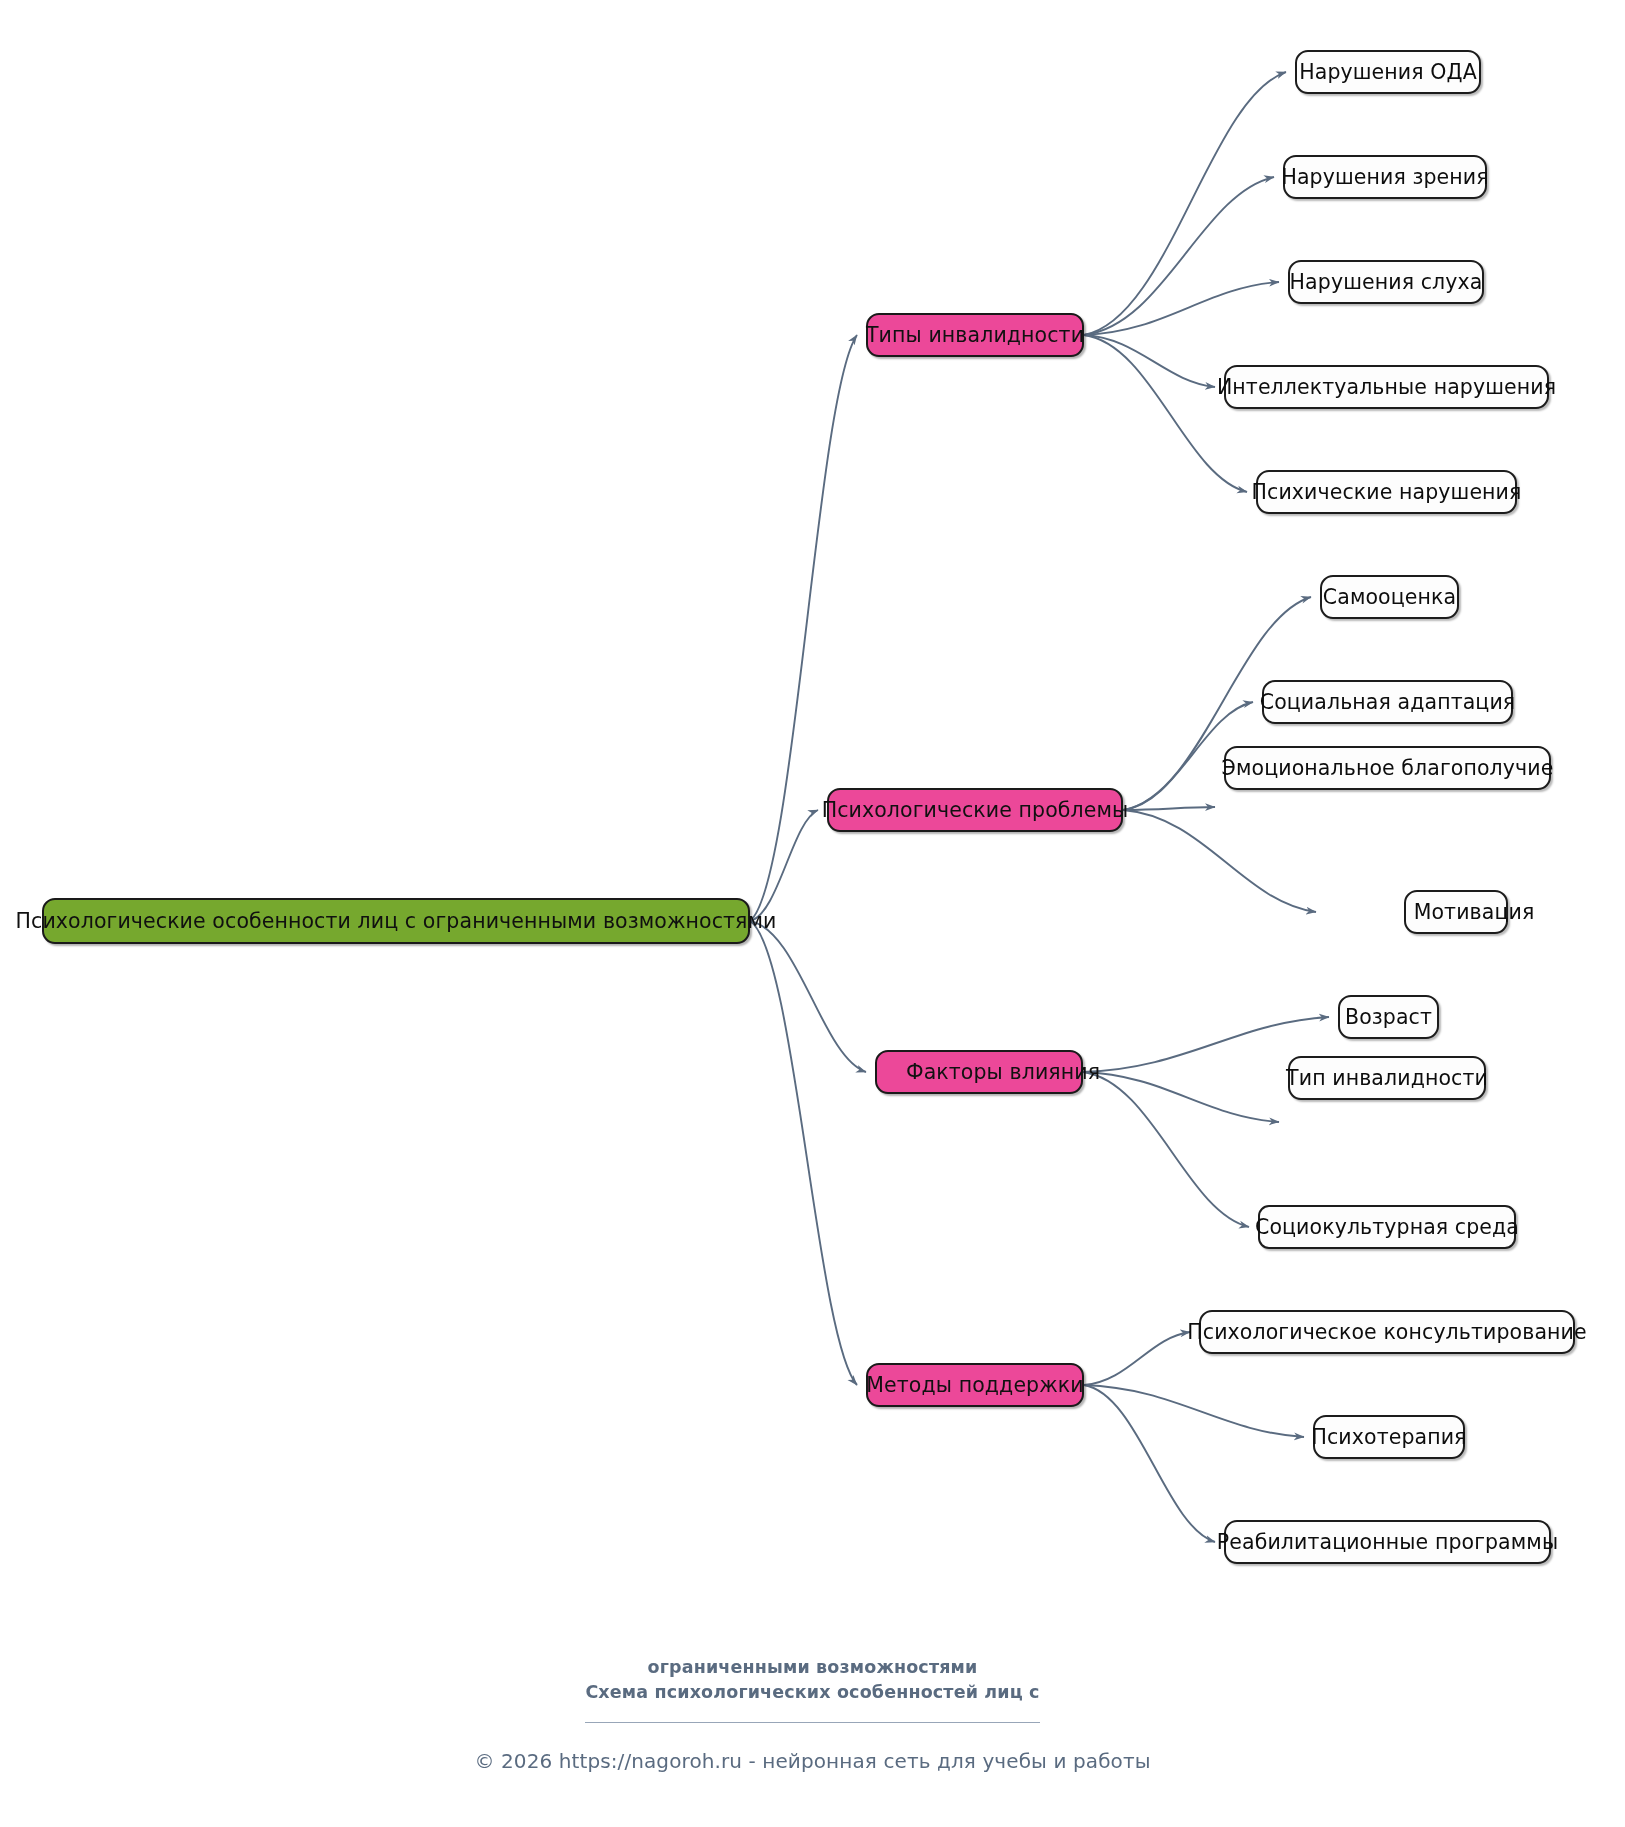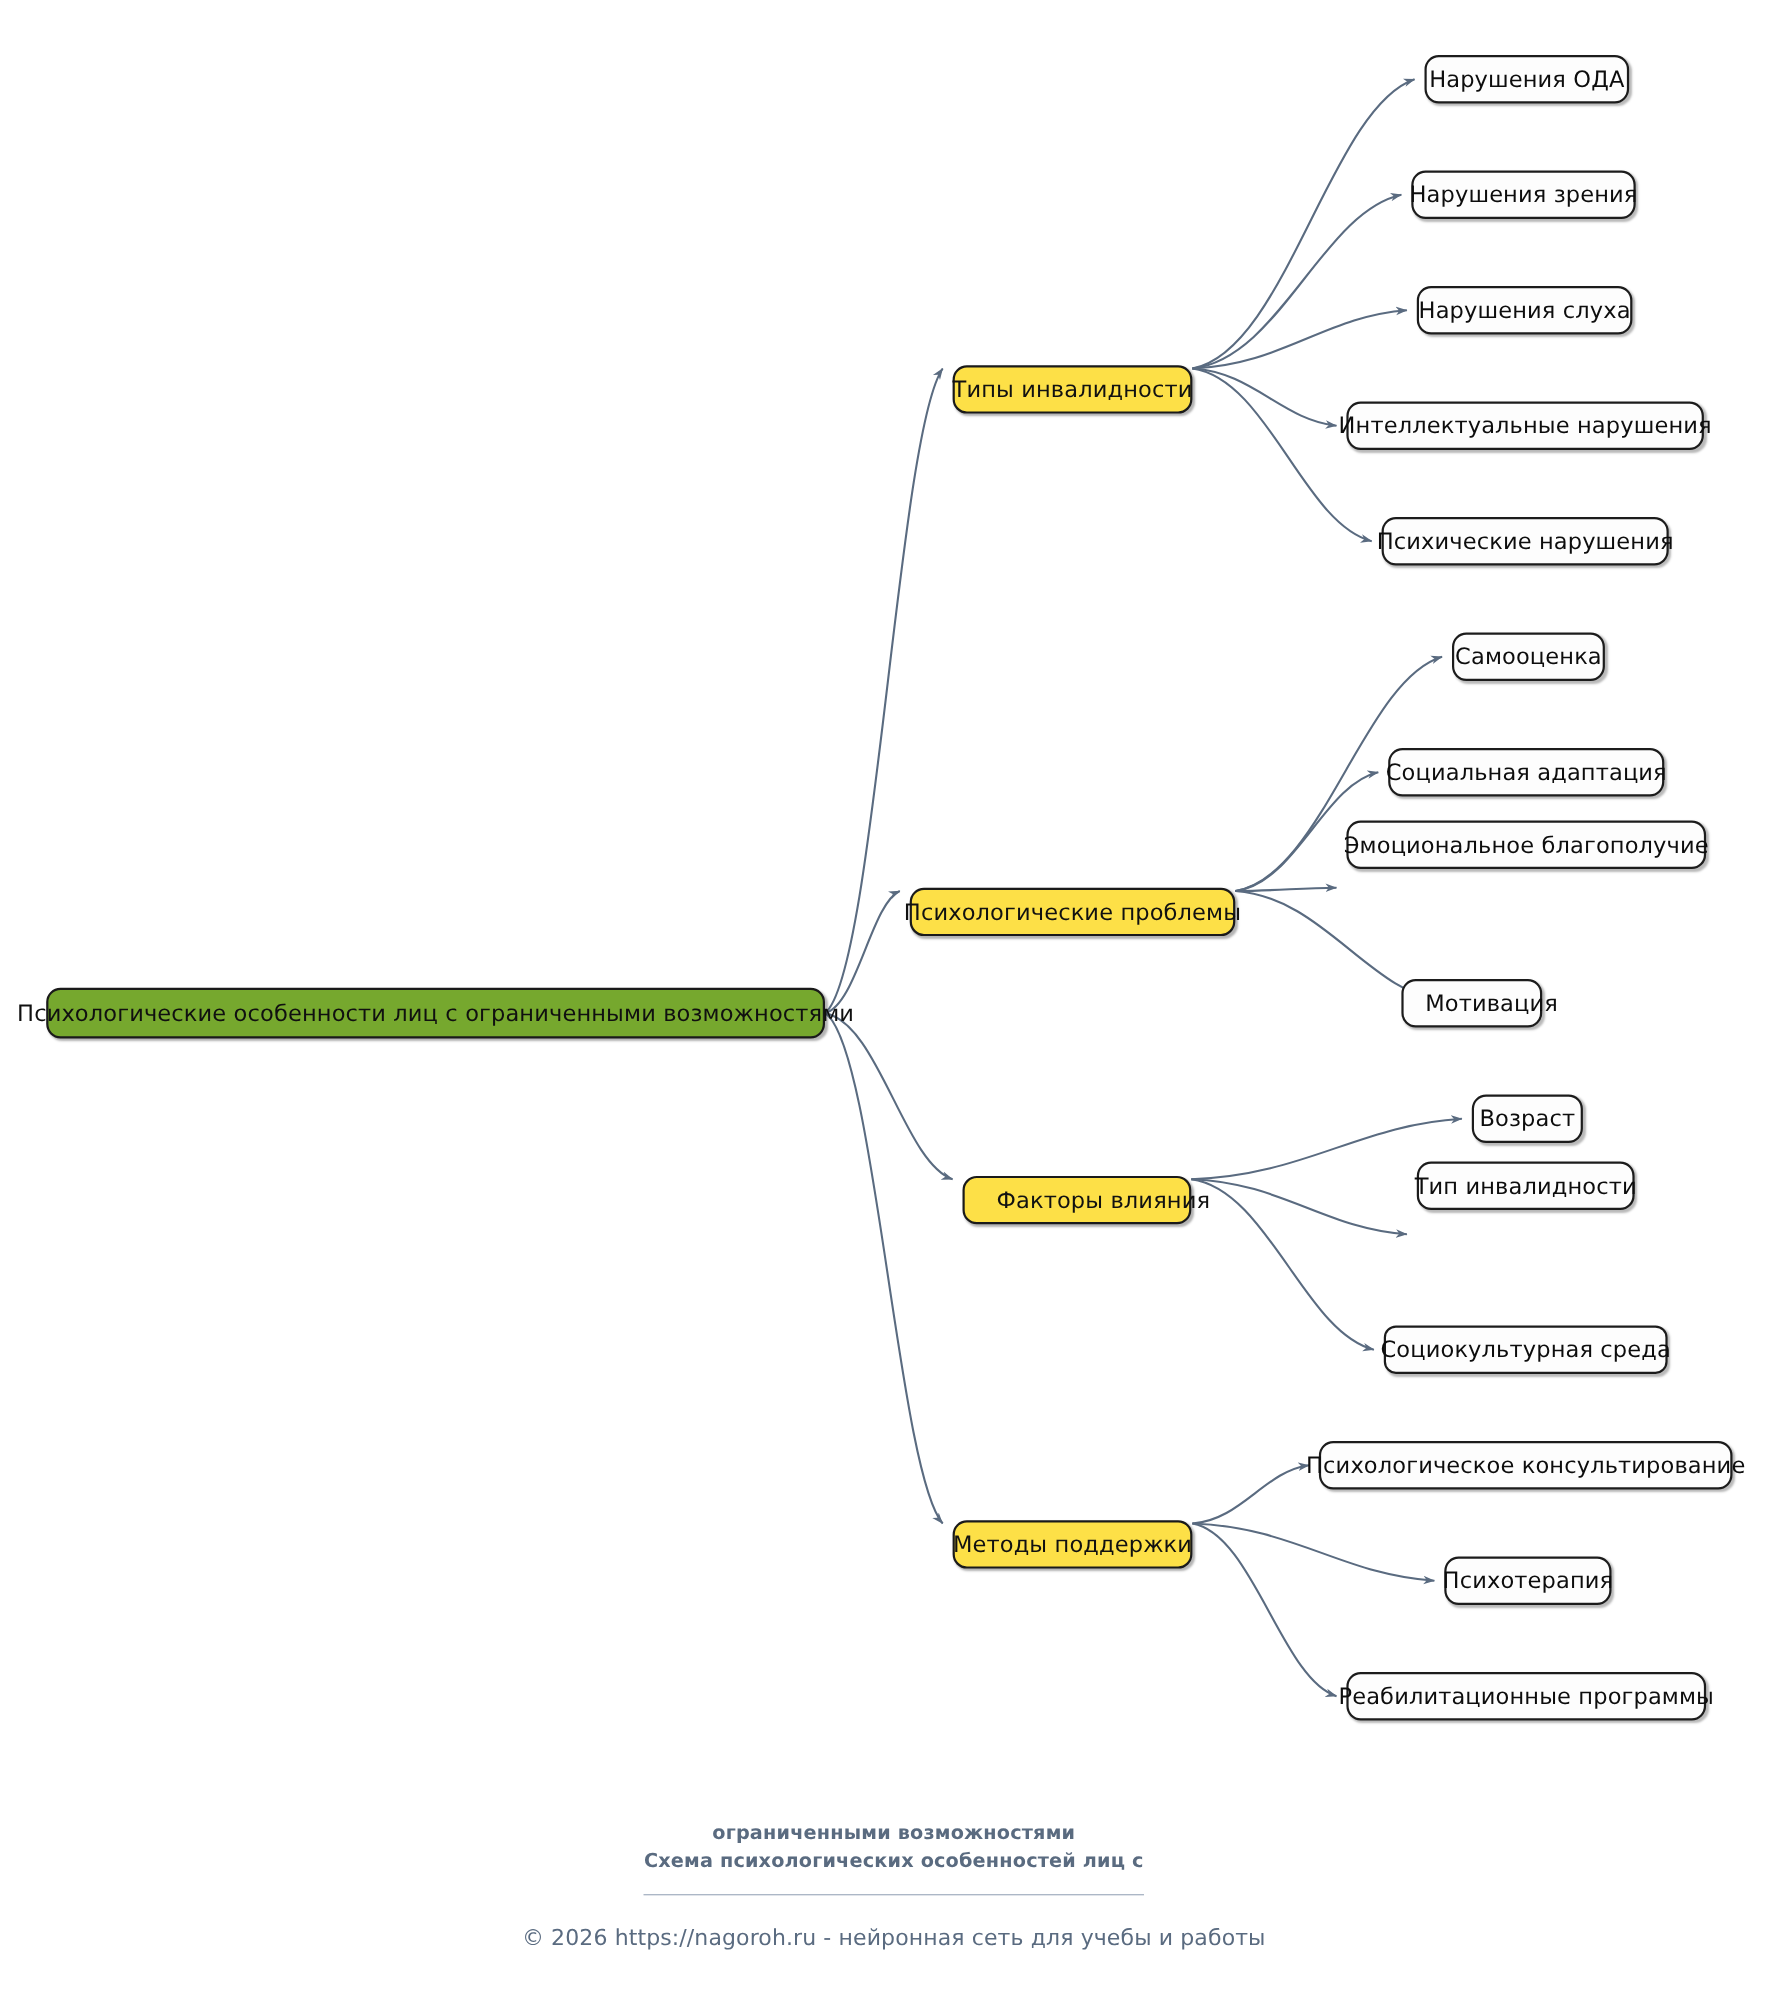--- a/index.html
+++ b/index.html
@@ -46,26 +46,25 @@
 
   .node-root {
     background: #76a82e;
     border: 2.2px solid #1a1a1a;
     color: #101010;
     font-size: 20.5px;
     box-shadow: 2px 2px 2px rgba(0,0,0,0.30);
   }
 
   .node-branch {
-    background: #fde047;
+    background: #ec4899;
     border: 2.2px solid #1a1a1a;
     color: #111111;
     font-size: 20.5px;
     box-shadow: 2px 2px 2px rgba(0,0,0,0.30);
-    margin-top: 19px;
   }
 
   .node-leaf {
     background: #fdfdfd;
     border: 2.1px solid #1c1c1c;
     color: #0d0d0d;
     font-size: 20.5px;
     box-shadow: 2px 2px 2px rgba(0,0,0,0.28);
   }
 
@@ -171,21 +170,21 @@
 
   <div class="node node-leaf" style="left:1320px; top:575px; width:139px; height:44px;">
     <span>Самооценка</span>
   </div>
   <div class="node node-leaf" style="left:1262px; top:680px; width:251px; height:44px;">
     <span>Социальная адаптация</span>
   </div>
   <div class="node node-leaf" style="left:1224px; top:746px; width:327px; height:44px;">
     <span>Эмоциональное благополучие</span>
   </div>
-  <div class="node node-leaf" style="left:1274px; top:890px; width:128px; height:44px;padding-left:36px;">
+  <div class="node node-leaf" style="left:1404px; top:890px; width:104px; height:44px;padding-left:36px;">
     <span>Мотивация</span>
   </div>
 
   <div class="node node-leaf" style="left:1338px; top:995px; width:101px; height:44px;">
     <span>Возраст</span>
   </div>
   <div class="node node-leaf" style="left:1288px; top:1056px; width:198px; height:44px;">
     <span>Тип инвалидности</span>
   </div>
   <div class="node node-leaf" style="left:1258px; top:1205px; width:258px; height:44px;border-radius:11px;">

